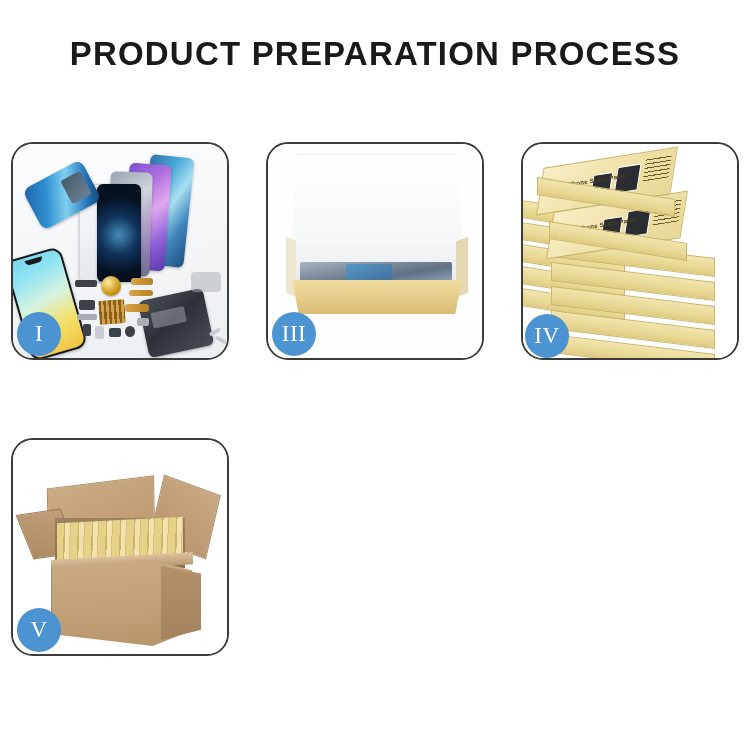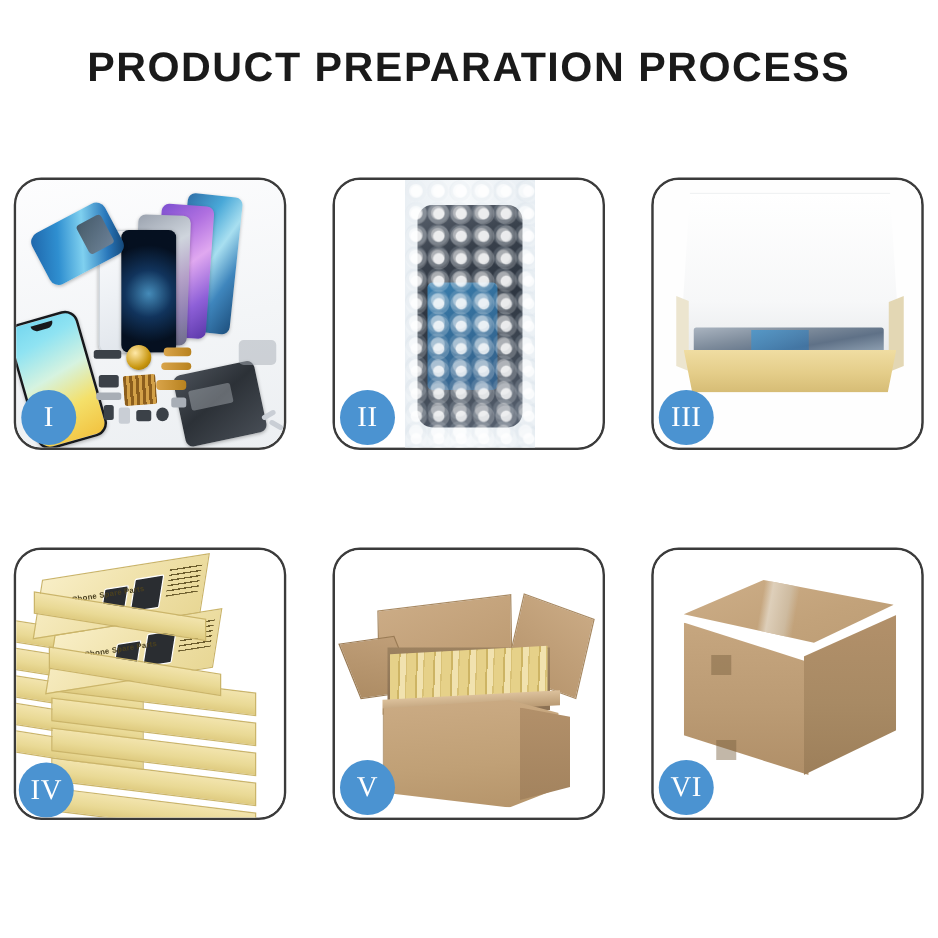--- a/index.html
+++ b/index.html
@@ -386,30 +386,20 @@
         <div class="part" style="left:112px;top:182px;width:10px;height:11px;border-radius:50%;"></div>
         <div class="part flex" style="left:112px;top:160px;width:24px;height:8px;"></div>
         <div class="part lt" style="left:124px;top:174px;width:12px;height:8px;"></div>
         <div class="part sil" style="left:196px;top:186px;width:12px;height:4px;transform:rotate(-30deg);"></div>
         <div class="part sil" style="left:202px;top:194px;width:12px;height:4px;transform:rotate(30deg);"></div>
         <div class="part lt" style="left:178px;top:128px;width:30px;height:20px;border-radius:4px;opacity:.5;"></div>
       </div>
       <div class="badge">I</div>
     </div>
 
-    <div class="panel">
-      <div class="panel-media">
-        <div class="p2-bg"></div>
-        <div class="wrap-sheet"></div>
-        <div class="wrap-phone"></div>
-        <div class="bubbles2"></div>
-        <div class="bubbles"></div>
-      </div>
-      <div class="badge">II</div>
-    </div>
 
     <div class="panel">
       <div class="panel-media">
         <div class="p3-bg"></div>
         <div class="b3-lid-back"></div>
         <div class="b3-flapL"></div>
         <div class="b3-flapR"></div>
         <div class="b3-inner"></div>
         <div class="b3-contents"></div>
         <div class="b3-front"></div>
@@ -461,27 +451,15 @@
         <div class="c5-flap-left"></div>
         <div class="c5-inner"></div>
         <div class="c5-yellow"></div>
         <div class="c5-lip"></div>
         <div class="c5-body"></div>
         <div class="c5-body-right"></div>
       </div>
       <div class="badge">V</div>
     </div>
 
-    <div class="panel">
-      <div class="panel-media">
-        <div class="p6-bg"></div>
-        <div class="c6-left"></div>
-        <div class="c6-right"></div>
-        <div class="c6-top"></div>
-        <div class="c6-tape"></div>
-        <div class="c6-nick" style="left:46px;top:84px;"></div>
-        <div class="c6-nick" style="left:50px;top:152px;"></div>
-      </div>
-      <div class="badge">VI</div>
-    </div>
 
   </div>
 </div>
 
 </body></html>

